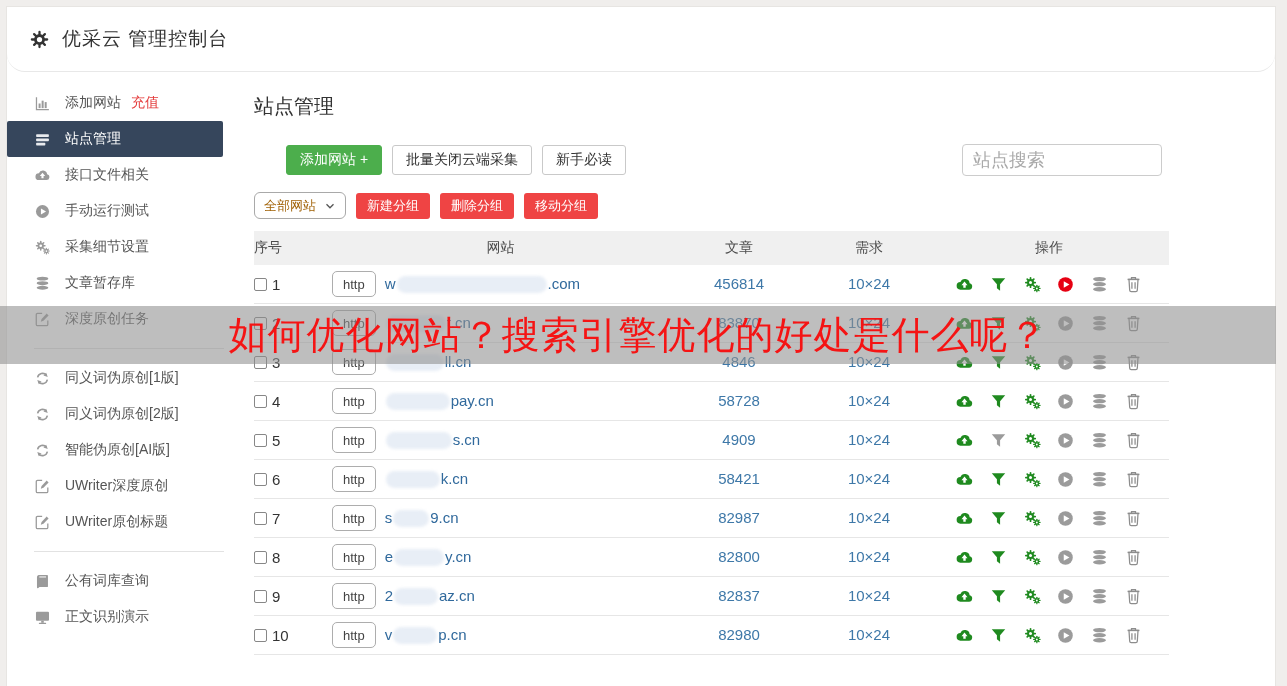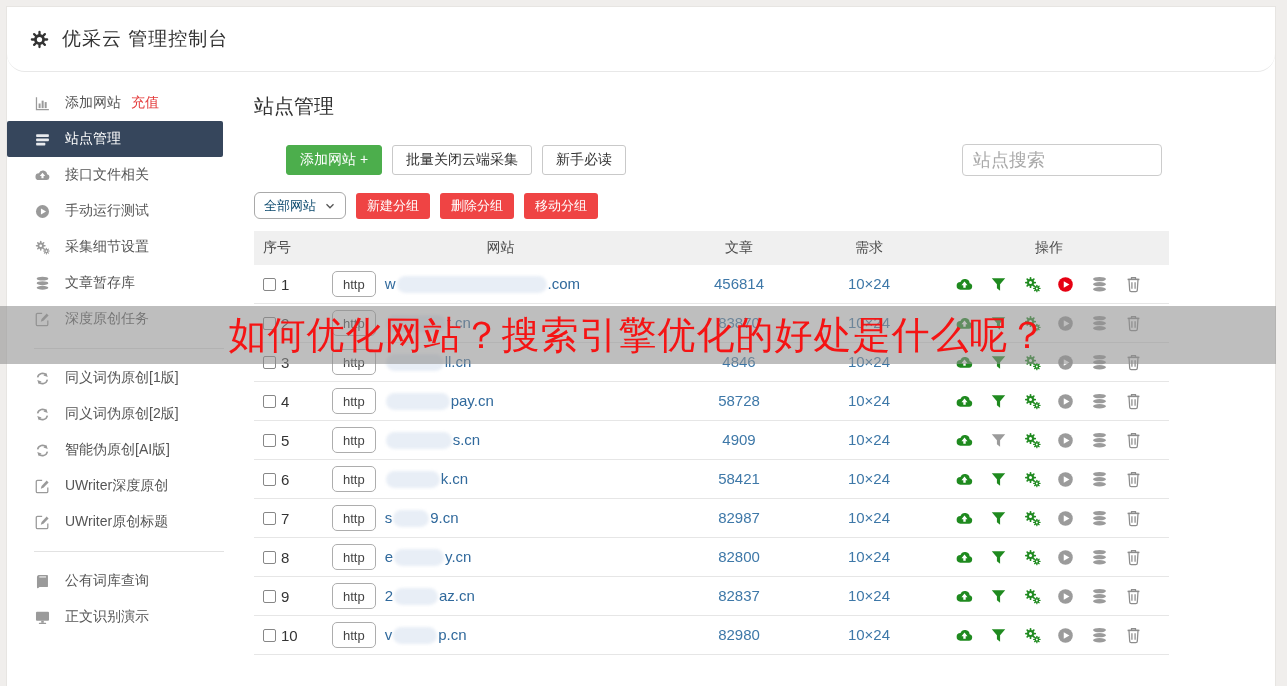--- a/index.html
+++ b/index.html
@@ -39,33 +39,33 @@
     font-family:inherit; }
   .btn-green { background:#4cae4c; border-color:#4cae4c; color:#fff;margin-left:32px; }
   .search-box { margin-left:auto; margin-right:7px; width:200px; height:32px;
     border:1px solid #ccc; border-radius:4px; padding:0 10px; font-size:18px;
     color:#333; font-family:inherit; outline:none; }
   .search-box::placeholder { color:#a9a9a9; }
 
   .group-bar { margin-top:16px; display:flex; align-items:center; gap:10px; }
   .select-box { height:27px; min-width:92px; border:1px solid #a9a9a9;
     border-radius:6px; background:#fff; display:flex; align-items:center;
-    gap:8px; padding:0 9px; font-size:13px; color:#0c4a6e; cursor:pointer; }
+    gap:8px; padding:0 9px; font-size:13px; color:#a16207; cursor:pointer; }
   .select-box .chev { width:12px; height:12px; color:#555; }
   .btn-blue { height:26px; padding:0 11px; font-size:13px; border:none;
     border-radius:3px; background:#ef4444; color:#fff; cursor:pointer;
     font-family:inherit; }
 
   
   .table { margin-top:12px; }
   .thead { display:flex; align-items:center; height:34px; background:#f0f0f0;
     font-size:14px; color:#4c4c4c; }
   .trow { display:flex; align-items:center; height:39px;
     border-bottom:1px solid #e6e6e6; background:#fff; }
-  .c-num { width:78px; padding-left:9px; display:flex; align-items:center; gap:5px; flex:none; }
+  .c-num { width:78px; display:flex; align-items:center; gap:5px; flex:none; }
   .c-site { flex:1; display:flex; align-items:center; gap:9px; }
   .c-art { width:140px; text-align:center; flex:none; }
   .c-dem { width:120px; text-align:center; flex:none; }
   .c-ops { width:240px; flex:none; display:flex; align-items:center;
     justify-content:space-between; padding:0 26px; }
   .thead .c-site, .thead .c-art, .thead .c-dem { text-align:center; justify-content:center; }
   .thead .c-ops { justify-content:center; }
 
   .row-check { appearance:none; width:13px; height:13px; border:1px solid #878787;
     border-radius:2px; background:#fff; cursor:pointer; flex:none; }

